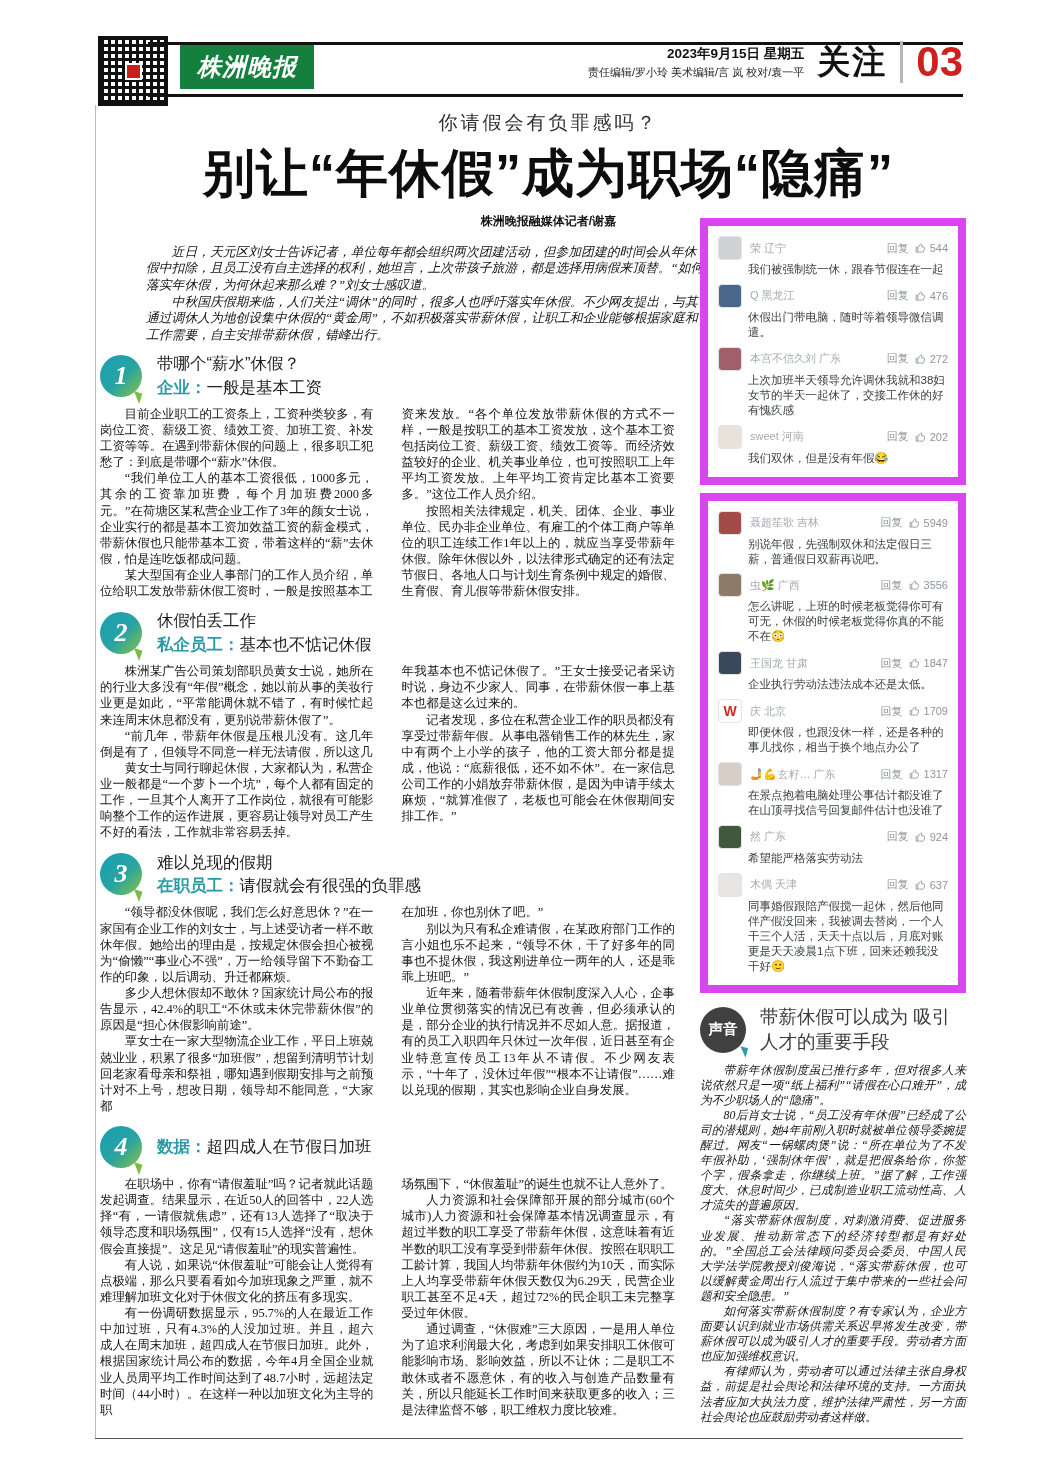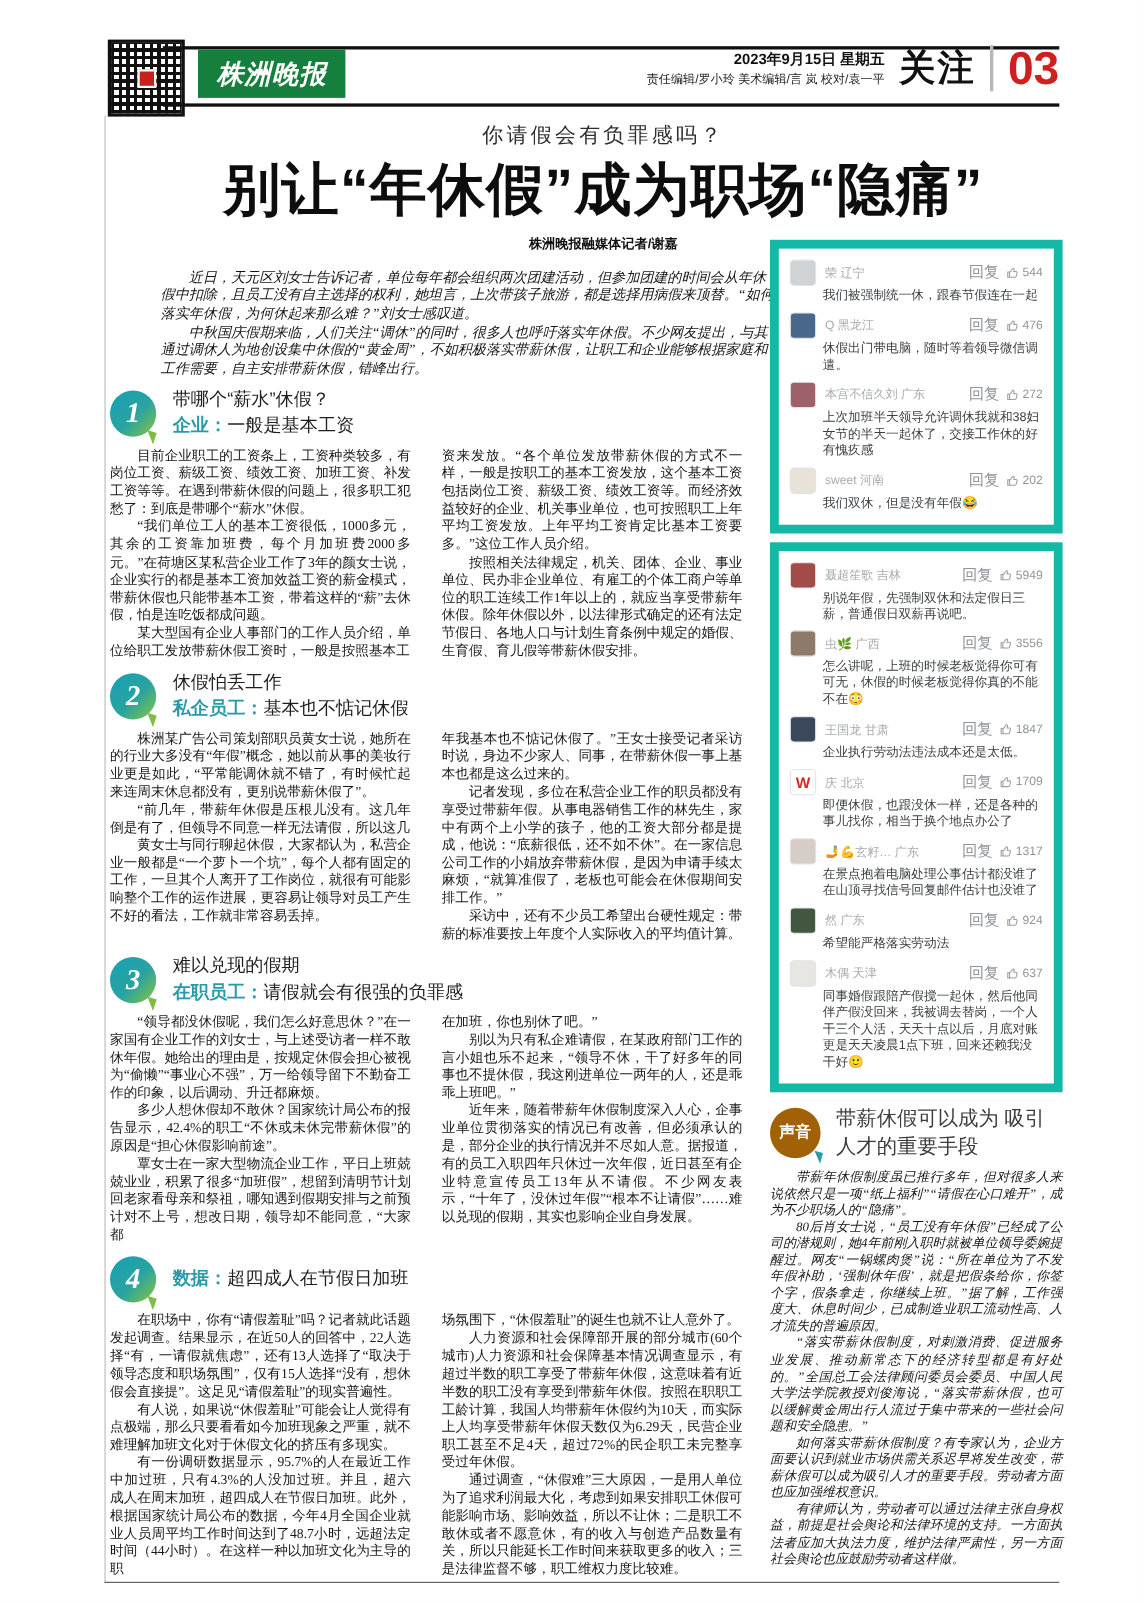--- a/index.html
+++ b/index.html
@@ -49,36 +49,36 @@
   .sec-titles{margin-left:15px;font-size:16.5px;line-height:1.45;color:#1e1e1e;font-weight:500;}
   .sec-line2 .lab{color:#2b9aa8;font-weight:bold;}
   .sec-body{display:flex;gap:28px;}
   .sec-col{flex:1;min-width:0;}
   .sec-col p{margin:0;font-size:12.4px;line-height:1.3;text-indent:2em;color:#161616;
              font-family:"Liberation Serif",serif;text-align:justify;}
   .sec-col p.cont{text-indent:0;}
 
   
   .sidebar{position:absolute;left:700px;top:218px;width:266px;}
-  .cbox{border:8px solid #14b8a6;background:#fff;padding:10px 10px 4px;margin-bottom:8px;}
+  .cbox{border:8px solid #d946ef;background:#fff;padding:10px 10px 4px;margin-bottom:8px;}
   .comment{margin-bottom:7px;}
   .c-head{display:flex;align-items:center;height:24px;}
   .avatar{width:22px;height:22px;border-radius:4px;flex:0 0 22px;display:flex;align-items:center;justify-content:center;border:1px solid #e3e3e3;}
   .avletter{color:#d22a22;font-weight:bold;font-size:14px;font-style:normal;}
   .c-name{margin-left:8px;font-size:11px;color:#a6abb1;flex:1;white-space:nowrap;overflow:hidden;text-overflow:ellipsis;}
   .c-actions{display:flex;align-items:center;gap:6px;color:#8e959c;}
-  .c-reply{font-size:14px;cursor:pointer;}
+  .c-reply{font-size:11px;cursor:pointer;}
   .like{display:flex;align-items:center;gap:3px;cursor:pointer;}
   .c-likes{font-size:11px;}
   .c-text{margin-left:30px;font-size:11.5px;line-height:1.3;color:#3c4043;margin-top:2px;}
 
   
   .voice{margin-top:12px;}
   .voice-head{display:flex;align-items:center;margin-bottom:8px;}
-  .voice-badge{position:relative;width:46px;height:46px;border-radius:50%;background:#a16207;color:#fff;
+  .voice-badge{position:relative;width:46px;height:46px;border-radius:50%;background:#404040;color:#fff;
                display:flex;align-items:center;justify-content:center;font-size:14.5px;font-weight:bold;flex:0 0 46px;}
   .voice-badge::after{content:"";position:absolute;right:-1px;bottom:-4px;width:0;height:0;
                border-left:8px solid transparent;border-top:10px solid #2d9aa6;transform:rotate(15deg);}
   .voice-title{margin-left:14px;font-size:18.5px;color:#3c3c3c;line-height:1.35;font-weight:500;}
   .voice-body p{margin:0;font-size:11.8px;line-height:1.28;text-indent:2em;color:#141414;
                 font-family:"Liberation Serif",serif;font-style:italic;text-align:justify;}
 </style>
 </head>
 <body>
 
@@ -146,21 +146,20 @@
       </div>
       <div class="sec-body">
         <div class="sec-col">
           <p>株洲某广告公司策划部职员黄女士说，她所在的行业大多没有“年假”概念，她以前从事的美妆行业更是如此，“平常能调休就不错了，有时候忙起来连周末休息都没有，更别说带薪休假了”。</p>
           <p>“前几年，带薪年休假是压根儿没有。这几年倒是有了，但领导不同意一样无法请假，所以这几</p>
           <p>黄女士与同行聊起休假，大家都认为，私营企业一般都是“一个萝卜一个坑”，每个人都有固定的工作，一旦其个人离开了工作岗位，就很有可能影响整个工作的运作进展，更容易让领导对员工产生不好的看法，工作就非常容易丢掉。</p>
         </div>
         <div class="sec-col">
           <p class="cont">年我基本也不惦记休假了。”王女士接受记者采访时说，身边不少家人、同事，在带薪休假一事上基本也都是这么过来的。</p>
           <p>记者发现，多位在私营企业工作的职员都没有享受过带薪年假。从事电器销售工作的林先生，家中有两个上小学的孩子，他的工资大部分都是提成，他说：“底薪很低，还不如不休”。在一家信息公司工作的小娟放弃带薪休假，是因为申请手续太麻烦，“就算准假了，老板也可能会在休假期间安排工作。”</p>
-          <p>采访中，还有不少员工希望出台硬性规定：带薪的标准要按上年度个人实际收入的平均值计算。</p>
         </div>
       </div>
     </div>
 
     <div class="section">
       <div class="sec-head">
         <div class="badge">3</div>
         <div class="sec-titles">
           <div class="sec-line1">难以兑现的假期</div>
           <div class="sec-line2"><span class="lab">在职员工：</span><span>请假就会有很强的负罪感</span></div>

